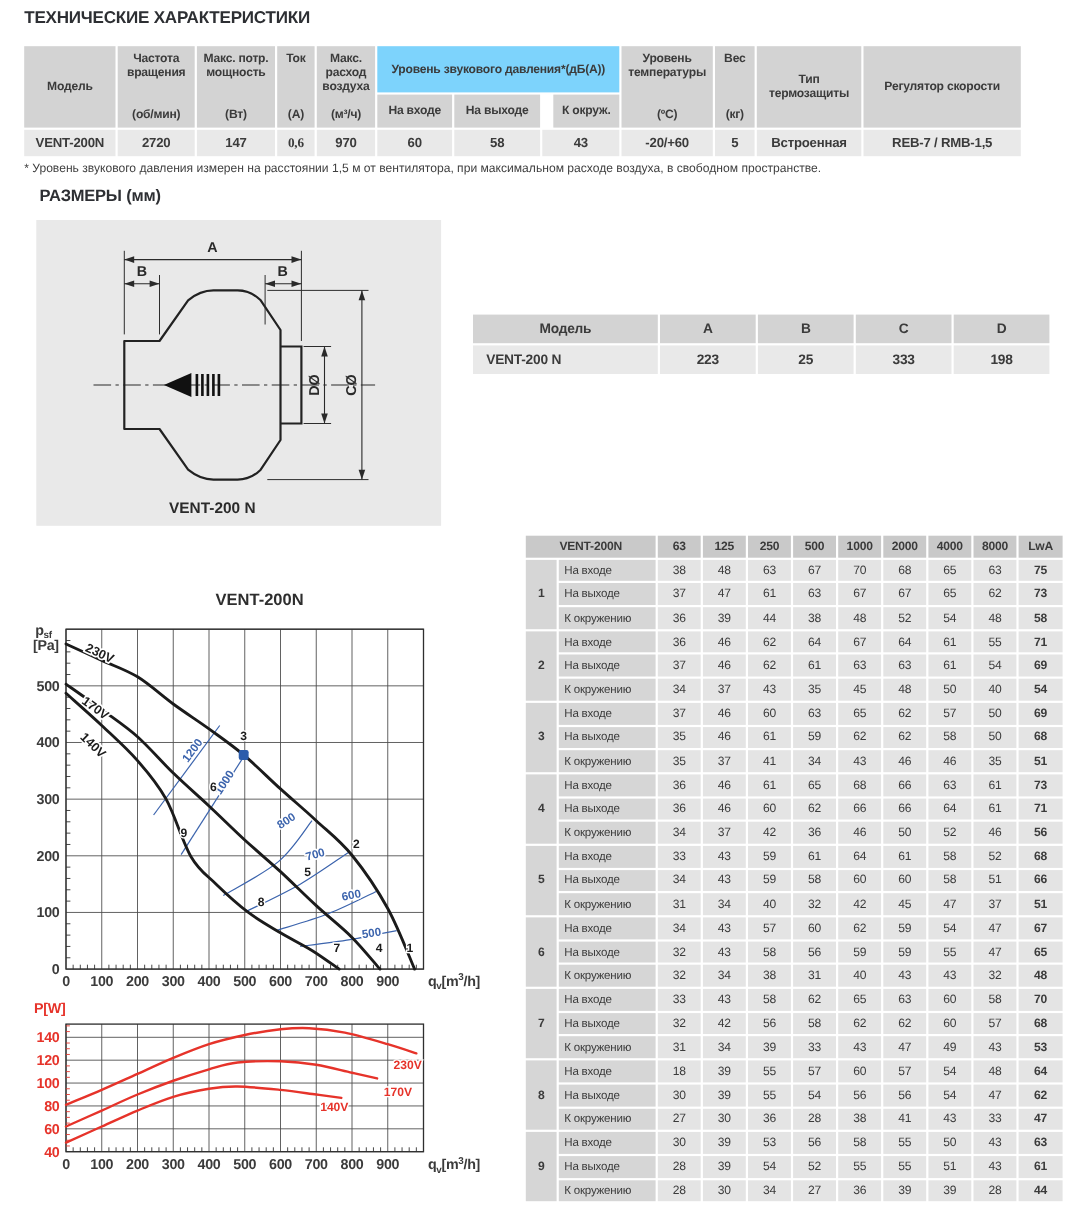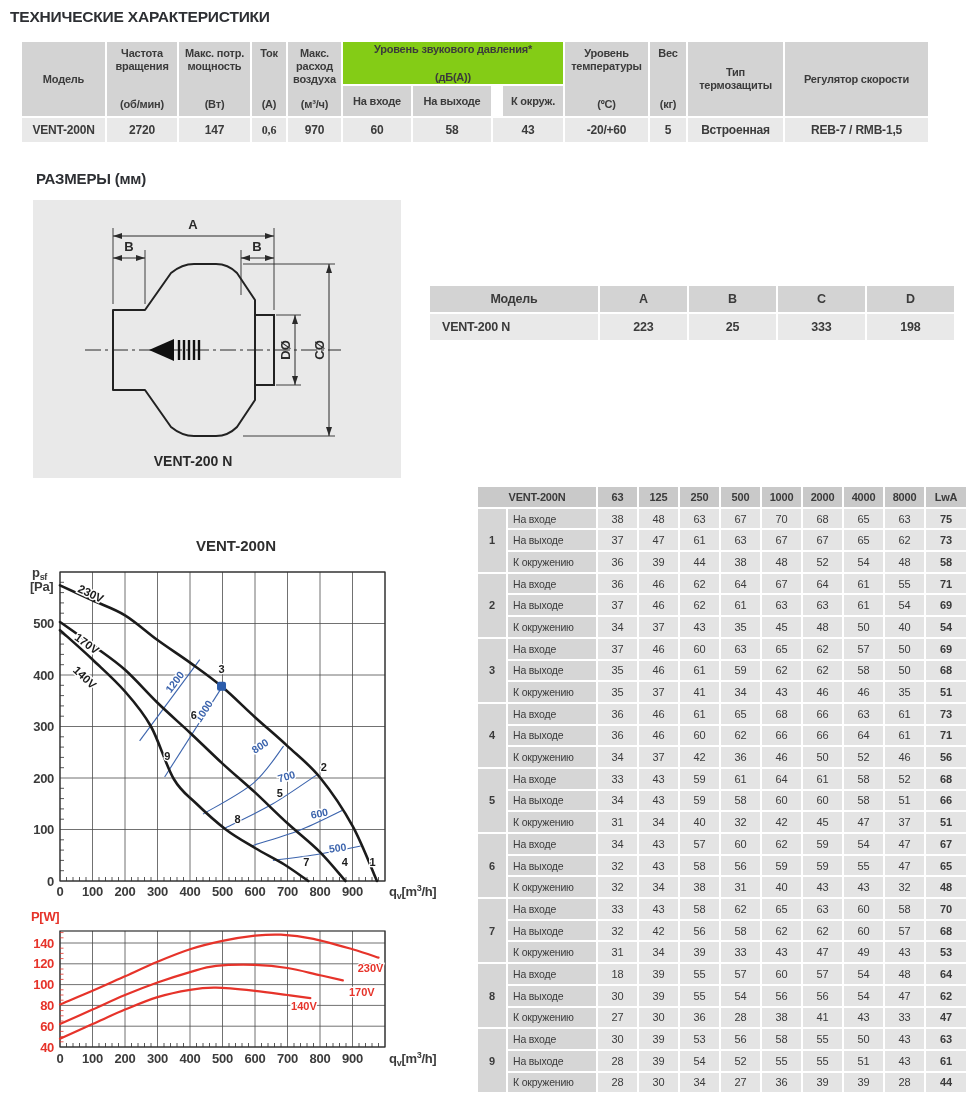--- a/index.html
+++ b/index.html
@@ -1,29 +1,29 @@
 <!DOCTYPE html>
 <html><head>
 <meta charset="utf-8">
 <style>
   html,body{margin:0;padding:0;background:#fff;}
   body{width:970px;height:1100px;position:relative;font-family:"Liberation Sans",sans-serif;color:#3b3b3b;}
   .page{position:absolute;left:0;top:0;width:970px;height:1100px;overflow:hidden;background:#fff;}
   h1,h2{margin:0;color:#2d2f33;font-weight:800;}
-  h1{position:absolute;left:10px;top:8px;font-size:15.5px;letter-spacing:-0.2px;}
+  h1{position:absolute;left:22px;top:8px;font-size:15.5px;letter-spacing:-0.2px;}
   h2{position:absolute;left:36px;top:170px;font-size:15px;letter-spacing:-0.2px;}
   .footnote{position:absolute;left:22px;top:147px;font-size:11px;color:#3f3f3f;}
   .cell{display:flex;align-items:center;justify-content:center;text-align:center;color:#3b3b3b;letter-spacing:-0.2px;}
   
   #spec-table{position:absolute;left:22px;top:42px;display:grid;
     grid-template-columns:83px 70px 71px 34px 53px 68px 78px 70px 83px 36px 95px 143px;
     grid-template-rows:42px 30px 24px;gap:2px;}
   .hcell{background:#d3d3d3;flex-direction:column;justify-content:space-between;padding:5px 2px;font-weight:700;font-size:11px;line-height:1.18;}
   .hcell.hcenter{justify-content:center;}
-  .hgroup{background:#84cc16;flex-direction:column;justify-content:space-between;font-weight:700;font-size:11px;line-height:1.3;}
+  .hgroup{background:#7dd3fc;justify-content:center;font-weight:700;font-size:11px;line-height:1.3;}
   .hsub{background:#d3d3d3;font-weight:700;font-size:11px;}
   .dcell{background:#e9e9e9;font-size:12px;font-weight:600;}
   
   .drawing-panel{position:absolute;left:33px;top:200px;width:368px;height:278px;background:#e9e9e9;}
   #dim-table{position:absolute;left:430px;top:286px;display:grid;grid-template-columns:168px 87px 87px 87px 87px;grid-template-rows:26px 26px;gap:2px;font-size:12.5px;}
   .dimh{background:#d3d3d3;font-weight:700;}
   .dimd{background:#e9e9e9;font-weight:600;}
   .dimd.left{justify-content:flex-start;padding-left:12px;}
   
   #acoustic-table{position:absolute;left:478px;top:487px;display:grid;
@@ -101,20 +101,21 @@
       <div class="cell dcell" style="grid-area: 3 / 5;">970</div>
       <div class="cell dcell" style="grid-area: 3 / 6;">60</div>
       <div class="cell dcell" style="grid-area: 3 / 7;">58</div>
       <div class="cell dcell" style="grid-area: 3 / 8;">43</div>
       <div class="cell dcell" style="grid-area: 3 / 9;">-20/+60</div>
       <div class="cell dcell" style="grid-area: 3 / 10;">5</div>
       <div class="cell dcell" style="grid-area: 3 / 11;">Встроенная</div>
       <div class="cell dcell" style="grid-area: 3 / 12;">REB-7 / RMB-1,5</div>
     </div>
 
+  <div class="footnote">* Уровень звукового давления измерен на расстоянии 1,5 м от вентилятора, при максимальном расходе воздуха, в свободном пространстве.</div>
 
   <h2>РАЗМЕРЫ (мм)</h2>
 
   <div class="drawing-panel">
     <svg id="drawing-svg" width="368" height="278" viewBox="0 0 368 278">
         <line x1="52" y1="150" x2="308" y2="150" stroke="#2a2a2a" stroke-width="1" stroke-dasharray="16 4 3 4"></line>
         <path d="M80,110 L112,110 L138,73 Q149,64 161,64 L183,64 Q195,64 204,73 L222,100 L222,200 L204,227 Q195,236 183,236 L161,236 Q149,236 138,227 L112,190 L80,190 Z" fill="none" stroke="#222" stroke-width="2" stroke-linejoin="round"></path>
         <path d="M222,115 L241,115 L241,185 L222,185" fill="none" stroke="#222" stroke-width="2"></path>
         <polygon points="116,150 141,139 141,161" fill="#111"></polygon>
         <line x1="146" y1="140" x2="146" y2="160" stroke="#111" stroke-width="2.4"></line>

